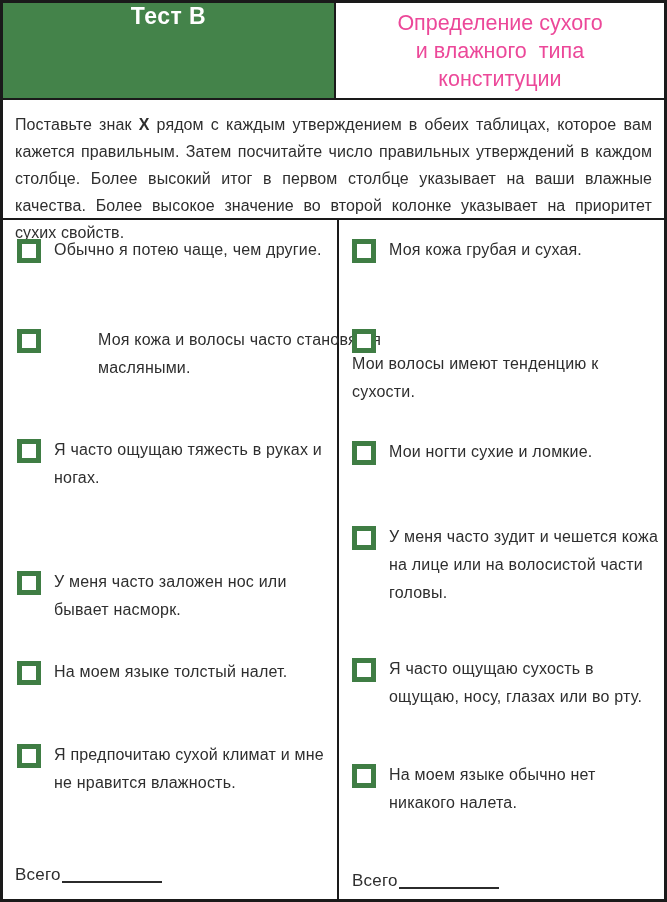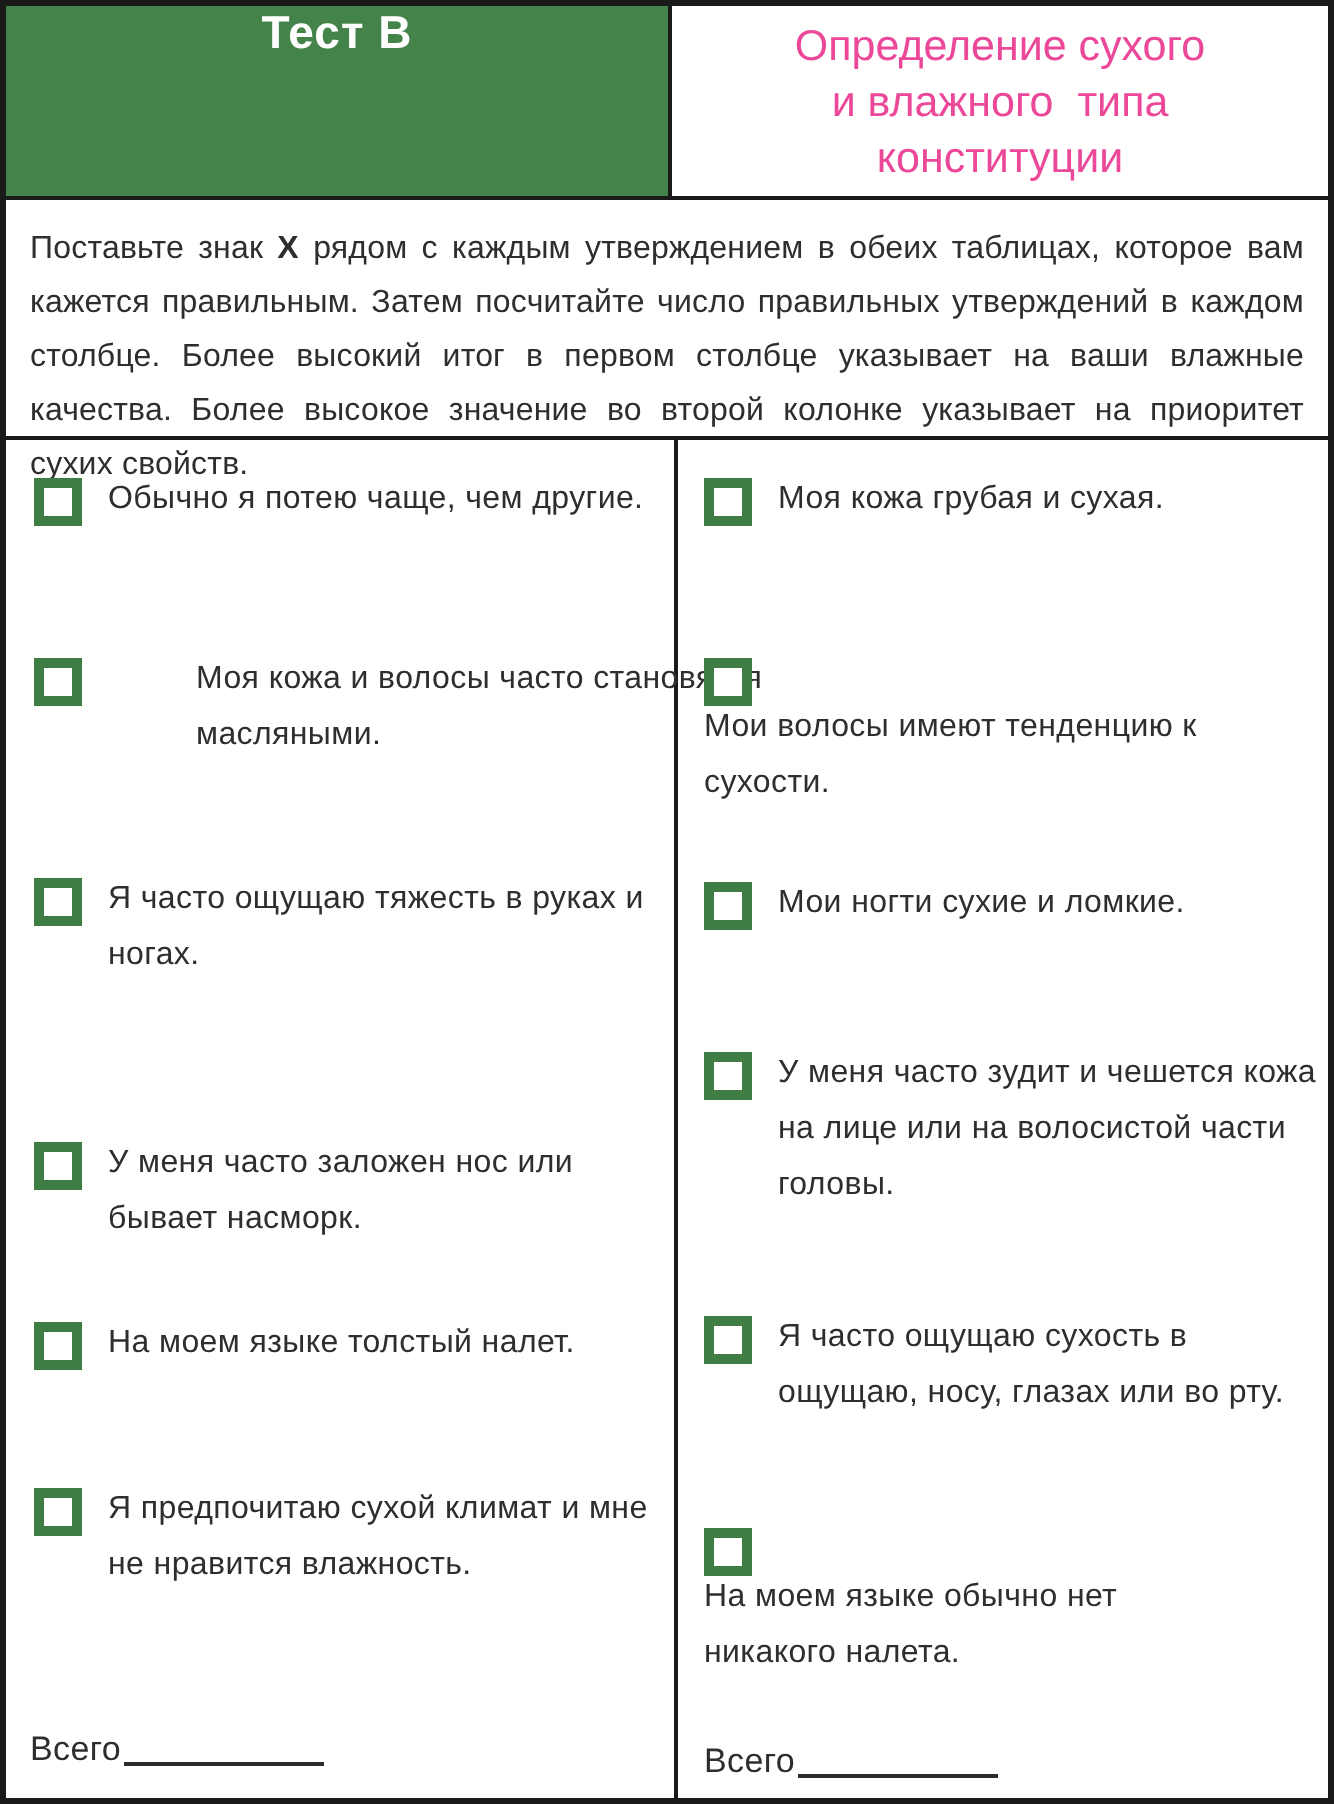--- a/index.html
+++ b/index.html
@@ -69,21 +69,21 @@
   .l2{left:14px;top:219px;}
   .l3{left:14px;top:324px;margin-top:27px;}
   .l4{left:14px;top:441px;}
   .l5{left:14px;top:524px;}
   
   .r0{left:349px;top:19px;}
   .r1{left:349px;top:109px;flex-direction:column;}
   .r2{left:349px;top:221px;}
   .r3{left:349px;top:306px;}
   .r4{left:349px;top:438px;}
-  .r5{left:349px;top:544px;flex-direction:column;}
+  .r5{left:349px;top:544px;}
   
   .total{position:absolute;font-size:17px;letter-spacing:.2px;}
   .total-l{left:12px;top:645px;}
   .total-r{left:349px;top:651px;}
   .total-line{
     display:inline-block;width:100px;height:2px;
     background:#2b2b2b;vertical-align:-3px;margin-left:1px;
   }
 </style>
 </head>

